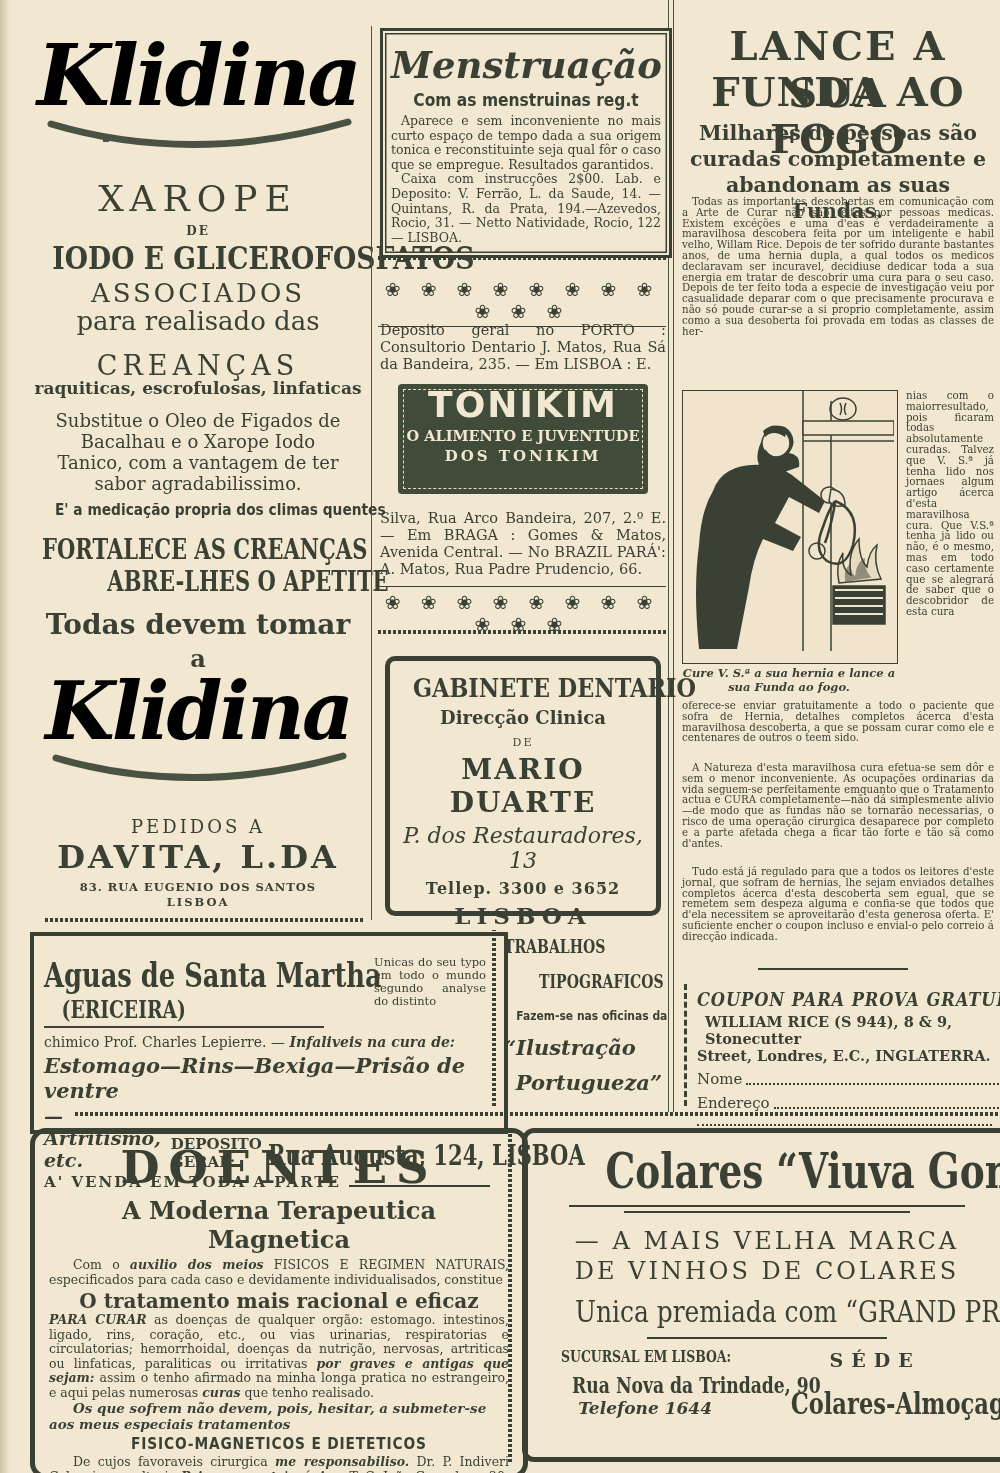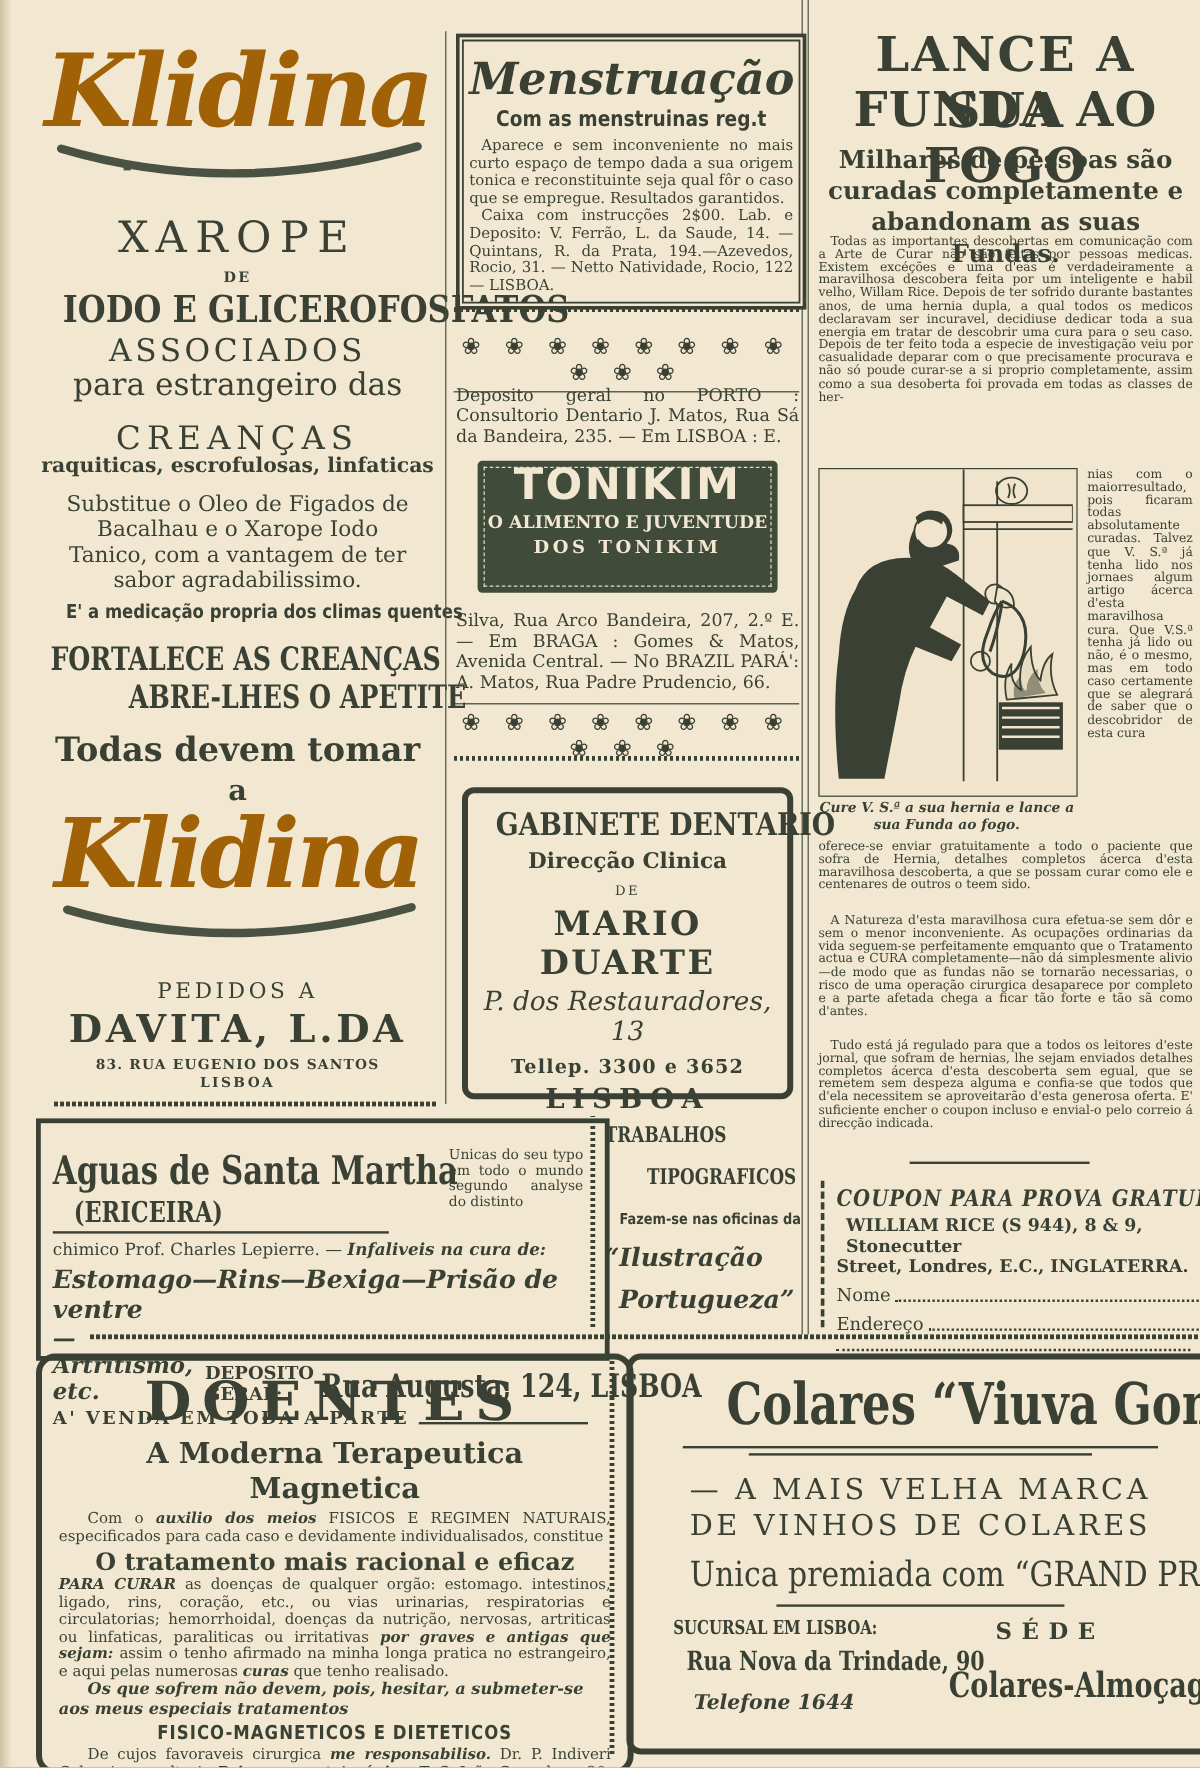--- a/index.html
+++ b/index.html
@@ -16,21 +16,21 @@
   .sans{font-family:"DejaVu Sans","Liberation Sans",sans-serif;}
   .sqz{display:inline-block;transform:scaleX(.86);transform-origin:center;white-space:nowrap;}
   .sqz2{display:inline-block;transform:scaleX(.78);transform-origin:center;white-space:nowrap;}
   .vline{position:absolute;width:0;border-left:1.5px solid #4a5242;}
   .stripe-h{position:absolute;height:4px;
         background:repeating-linear-gradient(90deg,#3a4134 0 3px,rgba(0,0,0,0) 3px 5px);}
   .stripe-v{position:absolute;width:4px;
         background:repeating-linear-gradient(0deg,#3a4134 0 3px,rgba(0,0,0,0) 3px 5px);}
   .dotline{border-bottom:2px dotted #3a4134;}
   .logo{font-family:"DejaVu Serif",serif;font-weight:bold;font-style:italic;
-        letter-spacing:-3px;color:#a16207;}
+        letter-spacing:-3px;color:#000000;}
   .boxdark{background:#414b3a;color:#f2e8d1;border-radius:4px;}
   .frame2{border:3px solid #3a4134;box-shadow:inset 0 0 0 2px #f2e8d1,inset 0 0 0 3.5px #3a4134;}
   .leader{flex:1;border-bottom:2px dotted #3a4134;margin:0 2px 3px 4px;}
   .row{display:flex;align-items:flex-end;}
 </style>
 </head>
 <body>
 
 <div class="page">
   <div class="edge"></div>
@@ -38,21 +38,21 @@
   <div class="abs" style="left:28px;top:0;width:340px;height:925px;">
     <div class="abs logo c" style="left:0;top:26px;width:340px;font-size:84px;">Klidina</div>
     <svg class="abs" style="left:15px;top:118px;" width="315" height="40" viewBox="0 0 315 40">
       <path d="M8,6 Q150,48 305,4" fill="none" stroke="#4a5244" stroke-width="7" stroke-linecap="round"></path>
       <rect x="60" y="18" width="6" height="6" fill="#4a5244"></rect>
     </svg>
     <div class="abs c" style="left:0;top:178px;width:340px;font-size:36px;letter-spacing:7px;">XAROPE</div>
     <div class="abs c b" style="left:0;top:224px;width:340px;font-size:12px;letter-spacing:2px;">DE</div>
     <div class="abs c b" style="left:-10px;top:240px;width:360px;font-size:31px;"><span class="sqz">IODO E GLICEROFOSFATOS</span></div>
     <div class="abs c" style="left:0;top:278px;width:340px;font-size:26px;letter-spacing:3px;">ASSOCIADOS</div>
-    <div class="abs c" style="left:0;top:306px;width:340px;font-size:26px;">para estrangeiro das</div>
+    <div class="abs c" style="left:0;top:306px;width:340px;font-size:26px;">para realisado das</div>
     <div class="abs c" style="left:0;top:350px;width:340px;font-size:27px;letter-spacing:5px;">CREANÇAS</div>
     <div class="abs c b" style="left:0;top:378px;width:340px;font-size:17px;">raquiticas, escrofulosas, linfaticas</div>
     <div class="abs c" style="left:18px;top:410px;width:304px;font-size:18px;line-height:21px;">Substitue o Oleo de Figados de Bacalhau e o Xarope Iodo Tanico, com a vantagem de ter sabor agradabilissimo.</div>
     <div class="abs c b sans" style="left:0;top:500px;width:340px;font-size:16px;"><span class="sqz">E' a medicação propria dos climas quentes</span></div>
     <div class="abs b" style="left:14px;top:534px;width:340px;font-size:27px;"><span class="sqz2" style="transform-origin:left;">FORTALECE AS CREANÇAS</span></div>
     <div class="abs b" style="left:0;top:566px;width:345px;font-size:27px;text-align:right;"><span class="sqz2" style="transform-origin:right;">ABRE-LHES O APETITE</span></div>
     <div class="abs c b" style="left:0;top:608px;width:340px;font-size:28px;">Todas devem tomar</div>
     <div class="abs c b" style="left:0;top:644px;width:340px;font-size:24px;">a</div>
     <div class="abs logo c" style="left:0;top:664px;width:340px;font-size:80px;">Klidina</div>
     <svg class="abs" style="left:20px;top:752px;" width="305" height="38" viewBox="0 0 305 38">
@@ -223,21 +223,21 @@
     <div style="width:86%;margin:6px auto 0;border-top:2px solid #3a4134;"></div>
     <div style="width:62%;margin:4px auto 0;border-top:2px solid #3a4134;"></div>
     <div class="c" style="font-size:24px;letter-spacing:3px;margin-top:14px;">— A MAIS VELHA MARCA</div>
     <div class="c" style="font-size:24px;letter-spacing:3px;margin-top:2px;">DE VINHOS DE COLARES</div>
     <div class="c" style="font-size:29px;margin-top:10px;"><span class="sqz">Unica premiada com “GRAND PRIX”</span></div>
     <div style="width:240px;margin:8px auto 0;border-top:2px solid #3a4134;"></div>
     <div style="display:flex;margin-top:8px;">
       <div style="width:47%;" class="c">
         <div class="b" style="font-size:16px;"><span class="sqz2">SUCURSAL EM LISBOA:</span></div>
         <div class="b" style="font-size:22px;margin-top:6px;"><span class="sqz2">Rua Nova da Trindade, 90</span></div>
-        <div class="b i" style="font-size:17px;margin-top:11px;">Telefone 1644</div>
+        <div class="b i" style="font-size:17px;margin-top:0;">Telefone 1644</div>
       </div>
       <div style="width:53%;" class="c">
         <div class="b" style="font-size:19px;letter-spacing:8px;margin-top:2px;">SÉDE</div>
         <div class="b" style="font-size:29px;margin-top:16px;"><span class="sqz2">Colares-Almoçageme</span></div>
       </div>
     </div>
   </div>
 
 </div>
 

